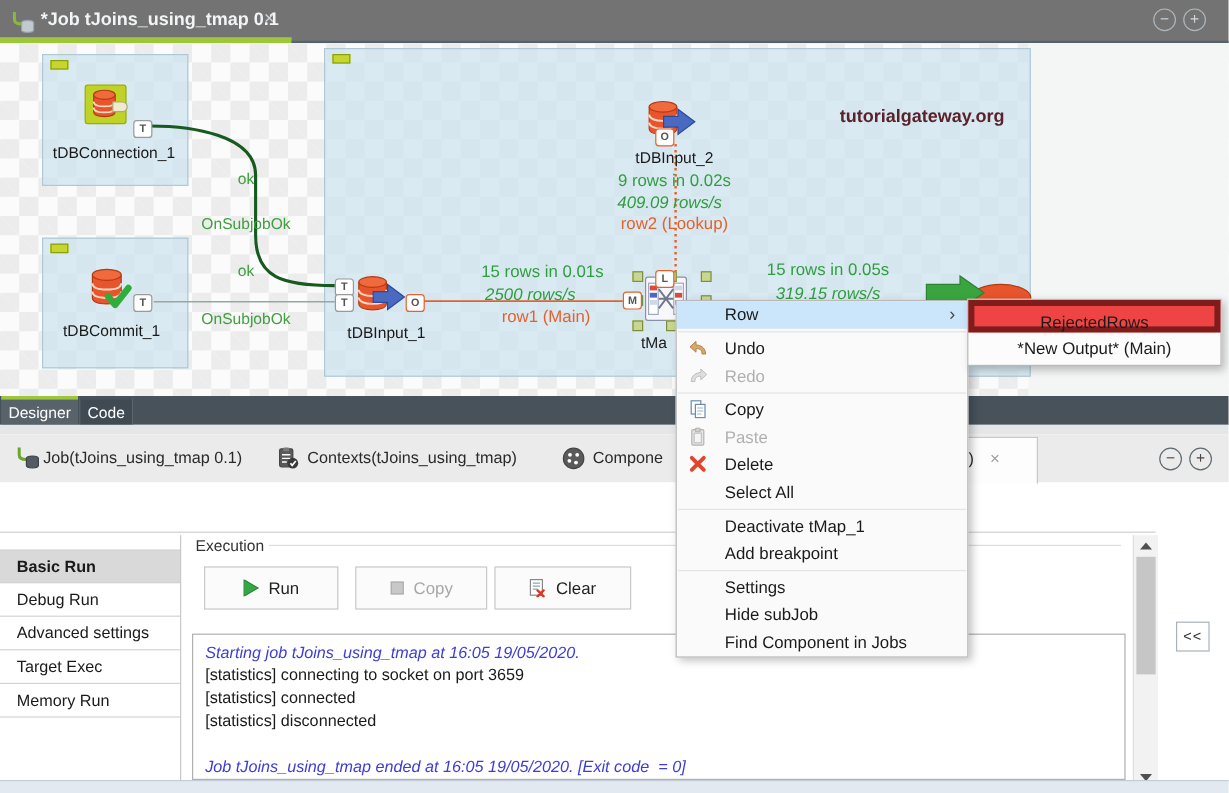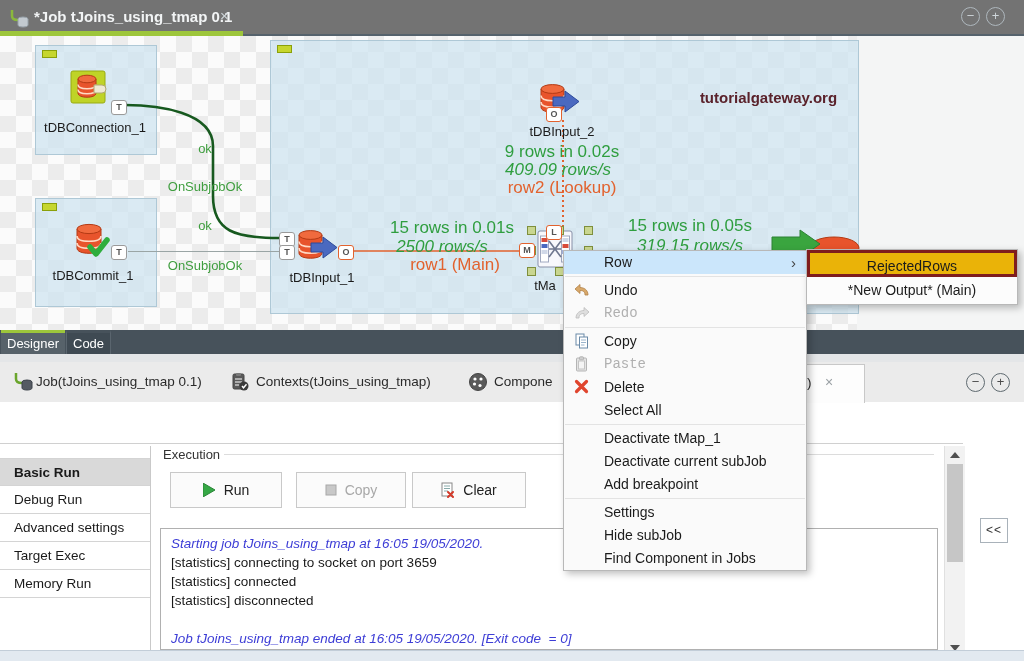--- a/index.html
+++ b/index.html
@@ -17,21 +17,21 @@
   .canvas{position:absolute;left:0;top:36px;width:1024px;height:294px;background-color:#fbfbfb;
     background-image:linear-gradient(45deg,#ececec 25%,transparent 25%,transparent 75%,#ececec 75%),
                      linear-gradient(45deg,#ececec 25%,transparent 25%,transparent 75%,#ececec 75%);
     background-position:0 0,16px 16px;background-size:32px 32px;}
   .plain-right{position:absolute;left:857px;top:0;width:167px;height:294px;background:#f4f5f5;}
   .subjob{position:absolute;background:rgba(205,227,240,0.72);border:1px solid #aec8d6;}
   .fold{position:absolute;width:13px;height:6px;background:#c6d62e;border:1px solid #8aa00a;}
   .links{position:absolute;left:0;top:0;}
   .comp-label{position:absolute;font-size:13px;color:#1a1a1a;text-align:center;}
   .trig-label{position:absolute;font-size:13px;color:#3f9e3f;text-align:center;}
-  .stat{position:absolute;font-size:17px;color:#2f9e3f;text-align:center;width:140px;}
+  .stat{position:absolute;font-size:14px;color:#2f9e3f;text-align:center;width:140px;}
   .stat.rate{font-style:italic;}
   .stat.rowname{color:#e2622e;}
   .ptag{position:absolute;width:14px;height:13px;background:#fff;border:1px solid #9a9a9a;border-radius:3px;
         font-size:9px;font-weight:bold;color:#555;text-align:center;line-height:12px;z-index:3;}
   .ptag.orange{border-color:#e2622e;}
   .handle{position:absolute;width:7px;height:7px;background:#c9d690;border:1px solid #7e8f3c;z-index:2;}
   .watermark{position:absolute;left:686px;top:53px;width:165px;font-size:15px;font-weight:bold;color:#5a222b;text-align:center;}
   .comp-icon{position:absolute;}
   
   .dbar{position:absolute;left:0;top:330px;width:1024px;height:24px;background:#47525b;}
@@ -71,28 +71,28 @@
   .sarrow.down{bottom:6px;border-top:6px solid #505050;}
   .sthumb{position:absolute;left:2px;top:18px;width:16px;height:98px;background:#c6c6c6;}
   .collapse-btn{position:absolute;left:980px;top:518px;width:28px;height:25px;background:#fff;border:1px solid #a9b2ba;
                 box-sizing:border-box;font-size:12px;color:#333;text-align:center;line-height:22px;letter-spacing:1px;}
   .bottom-strip{position:absolute;left:0;top:650px;width:1024px;height:11px;background:#e2e9f0;border-top:1px solid #c2cdd8;box-sizing:border-box;}
   
   .cmenu{position:absolute;left:563px;top:250px;width:244px;background:#fafafa;border:1px solid #b8b8b8;
          box-shadow:3px 3px 7px rgba(0,0,0,0.25);z-index:20;box-sizing:border-box;}
   .mi{position:relative;height:23px;line-height:23px;font-size:14px;color:#1b1b1b;padding-left:40px;}
   .mi.hl{background:#cbe6fb;}
-  .mi.disabled{color:#b0b0b0;font-family:Liberation Mono, monospace;}
+  .mi.disabled{color:#b0b0b0;}
   .mi .micon{position:absolute;left:10px;top:3px;}
   .mi .sub-arrow{position:absolute;right:10px;top:0;font-size:15px;color:#444;}
   .msep{border-top:1px solid #e3e3e3;margin:2px 1px;}
   .submenu{position:absolute;left:806px;top:249px;width:212px;background:#fcfcfc;border:1px solid #b8b8b8;
            box-shadow:3px 3px 7px rgba(0,0,0,0.25);z-index:21;box-sizing:border-box;}
   .smi{height:27px;line-height:27px;font-size:14px;color:#1b1b1b;text-align:center;}
-  .smi.hl{background:#eab308;border:3px solid #7f1d1d;box-sizing:border-box;}
+  .smi.hl{background:#ef4444;border:5px solid #7f1d1d;box-sizing:border-box;}
 </style>
 </head>
 <body>
 
 <div id="app">
 
   <div class="header">
     <svg class="comp-icon" style="left:8px;top:9px;" width="22" height="20" viewBox="0 0 22 20">
       <path d="M4,1 v6 c0,3 2,4 6,4 h2" stroke="#8ab83c" stroke-width="2.5" fill="none"></path>
       <ellipse cx="15" cy="10" rx="5" ry="2" fill="#c2c9cf" stroke="#98a2aa"></ellipse>
@@ -345,23 +345,20 @@
       <span>Delete</span>
     </div>
     <div class="mi">
       <span>Select All</span>
     </div>
     <div class="msep"></div>
     <div class="mi">
       <span>Deactivate tMap_1</span>
     </div>
     <div class="mi">
-      <span>Deactivate current subJob</span>
-    </div>
-    <div class="mi">
       <span>Add breakpoint</span>
     </div>
     <div class="msep"></div>
     <div class="mi">
       <span>Settings</span>
     </div>
     <div class="mi">
       <span>Hide subJob</span>
     </div>
     <div class="mi">

